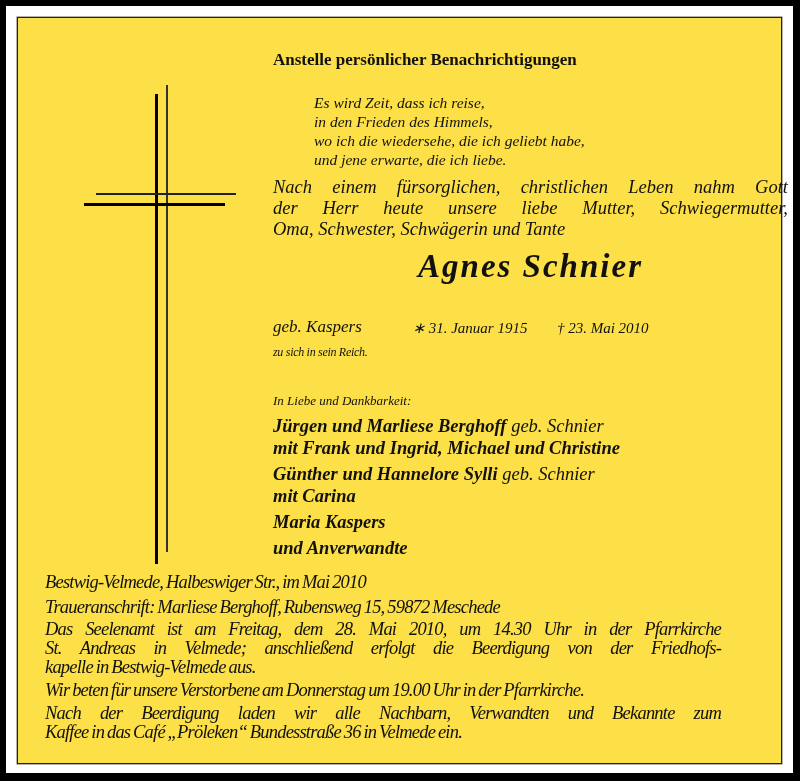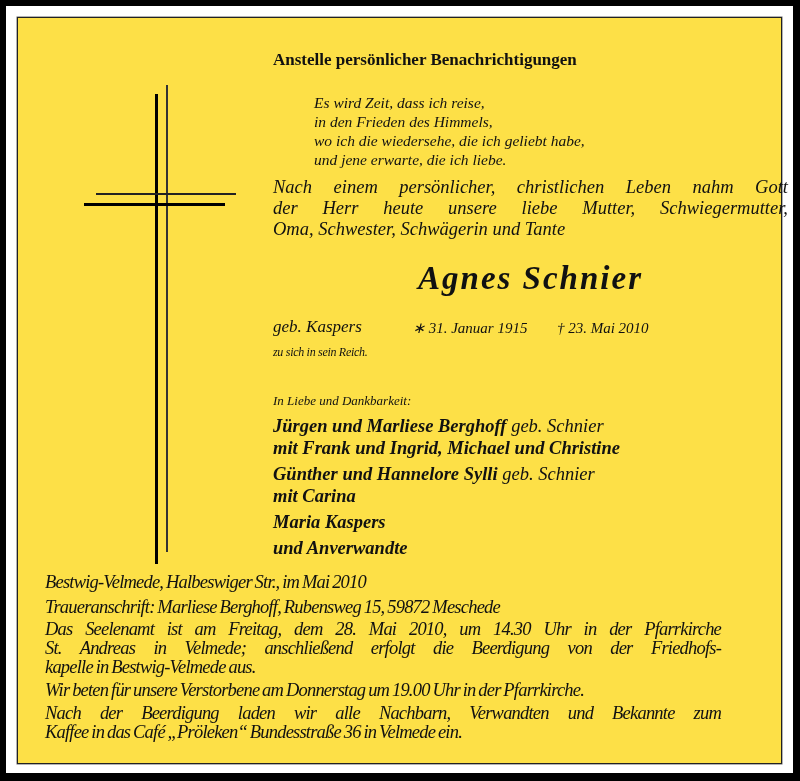--- a/index.html
+++ b/index.html
@@ -9,21 +9,21 @@
   .inner { position:absolute; left:11px; top:11px; width:763px; height:745px;
            border:1px solid #222; box-shadow: 0 0 0 0.5px #666; background:#fde047; }
   .cross { position:absolute; left:0; top:0; width:260px; height:560px; }
   .cross div { position:absolute; background:#000; }
   .t { position:absolute; white-space:nowrap; }
   .header { left:255px; top:32px; font-weight:bold; font-size:17px; }
   .poem { left:296px; top:75px; font-style:italic; font-size:15.5px; line-height:19px; }
   .intro { left:255px; top:159px; font-style:italic; font-size:18.5px; line-height:21px; width:515px; white-space:normal; text-align:justify; }
   .intro span { display:block; text-align:justify; text-align-last:justify; }
   .intro span.last { text-align-last:left; }
-  .name { left:255px; width:515px; text-align:center; top:242px; font-style:italic; font-weight:bold; font-size:33px; letter-spacing:2px; }
+  .name { left:255px; width:515px; text-align:center; top:230px; font-style:italic; font-weight:bold; font-size:33px; letter-spacing:2px; }
   .born { left:255px; width:515px; text-align:left; top:299px; font-style:italic; font-size:17px; }
   .dates { left:255px; width:515px; text-align:center; top:301px; font-style:italic; font-size:15px; }
   .dates .gap { display:inline-block; width:22px; }
   .reich { left:255px; top:327px; font-style:italic; font-size:12px; letter-spacing:-0.3px; }
   .family { left:255px; top:373px; font-style:italic; font-size:18.5px; }
   .family .lead { font-size:13px; line-height:20px; margin-bottom:4px; display:block; }
   .family .row { display:block; line-height:22px; }
   .family .gap { height:4px; display:block; }
   .family b { font-weight:bold; }
   .bottom { left:100px; top:553px; font-style:italic; font-size:18.5px; width:605px; white-space:normal; }
@@ -48,21 +48,21 @@
     <div class="t header">Anstelle persönlicher Benachrichtigungen</div>
 
     <div class="t poem">
       <div>Es wird Zeit, dass ich reise,</div>
       <div>in den Frieden des Himmels,</div>
       <div>wo ich die wiedersehe, die ich geliebt habe,</div>
       <div>und jene erwarte, die ich liebe.</div>
     </div>
 
     <div class="t intro">
-      <span>Nach einem persönlicher, christlichen Leben nahm Gott</span>
+      <span>Nach einem fürsorglichen, christlichen Leben nahm Gott</span>
       <span>der Herr heute unsere liebe Mutter, Schwiegermutter,</span>
       <span class="last">Oma, Schwester, Schwägerin und Tante</span>
     </div>
 
     <div class="t name">Agnes Schnier</div>
     <div class="t born">geb. Kaspers</div>
     <div class="t dates">
       <span>∗</span>
       <span>31. Januar 1915</span>
       <span class="gap"></span>

